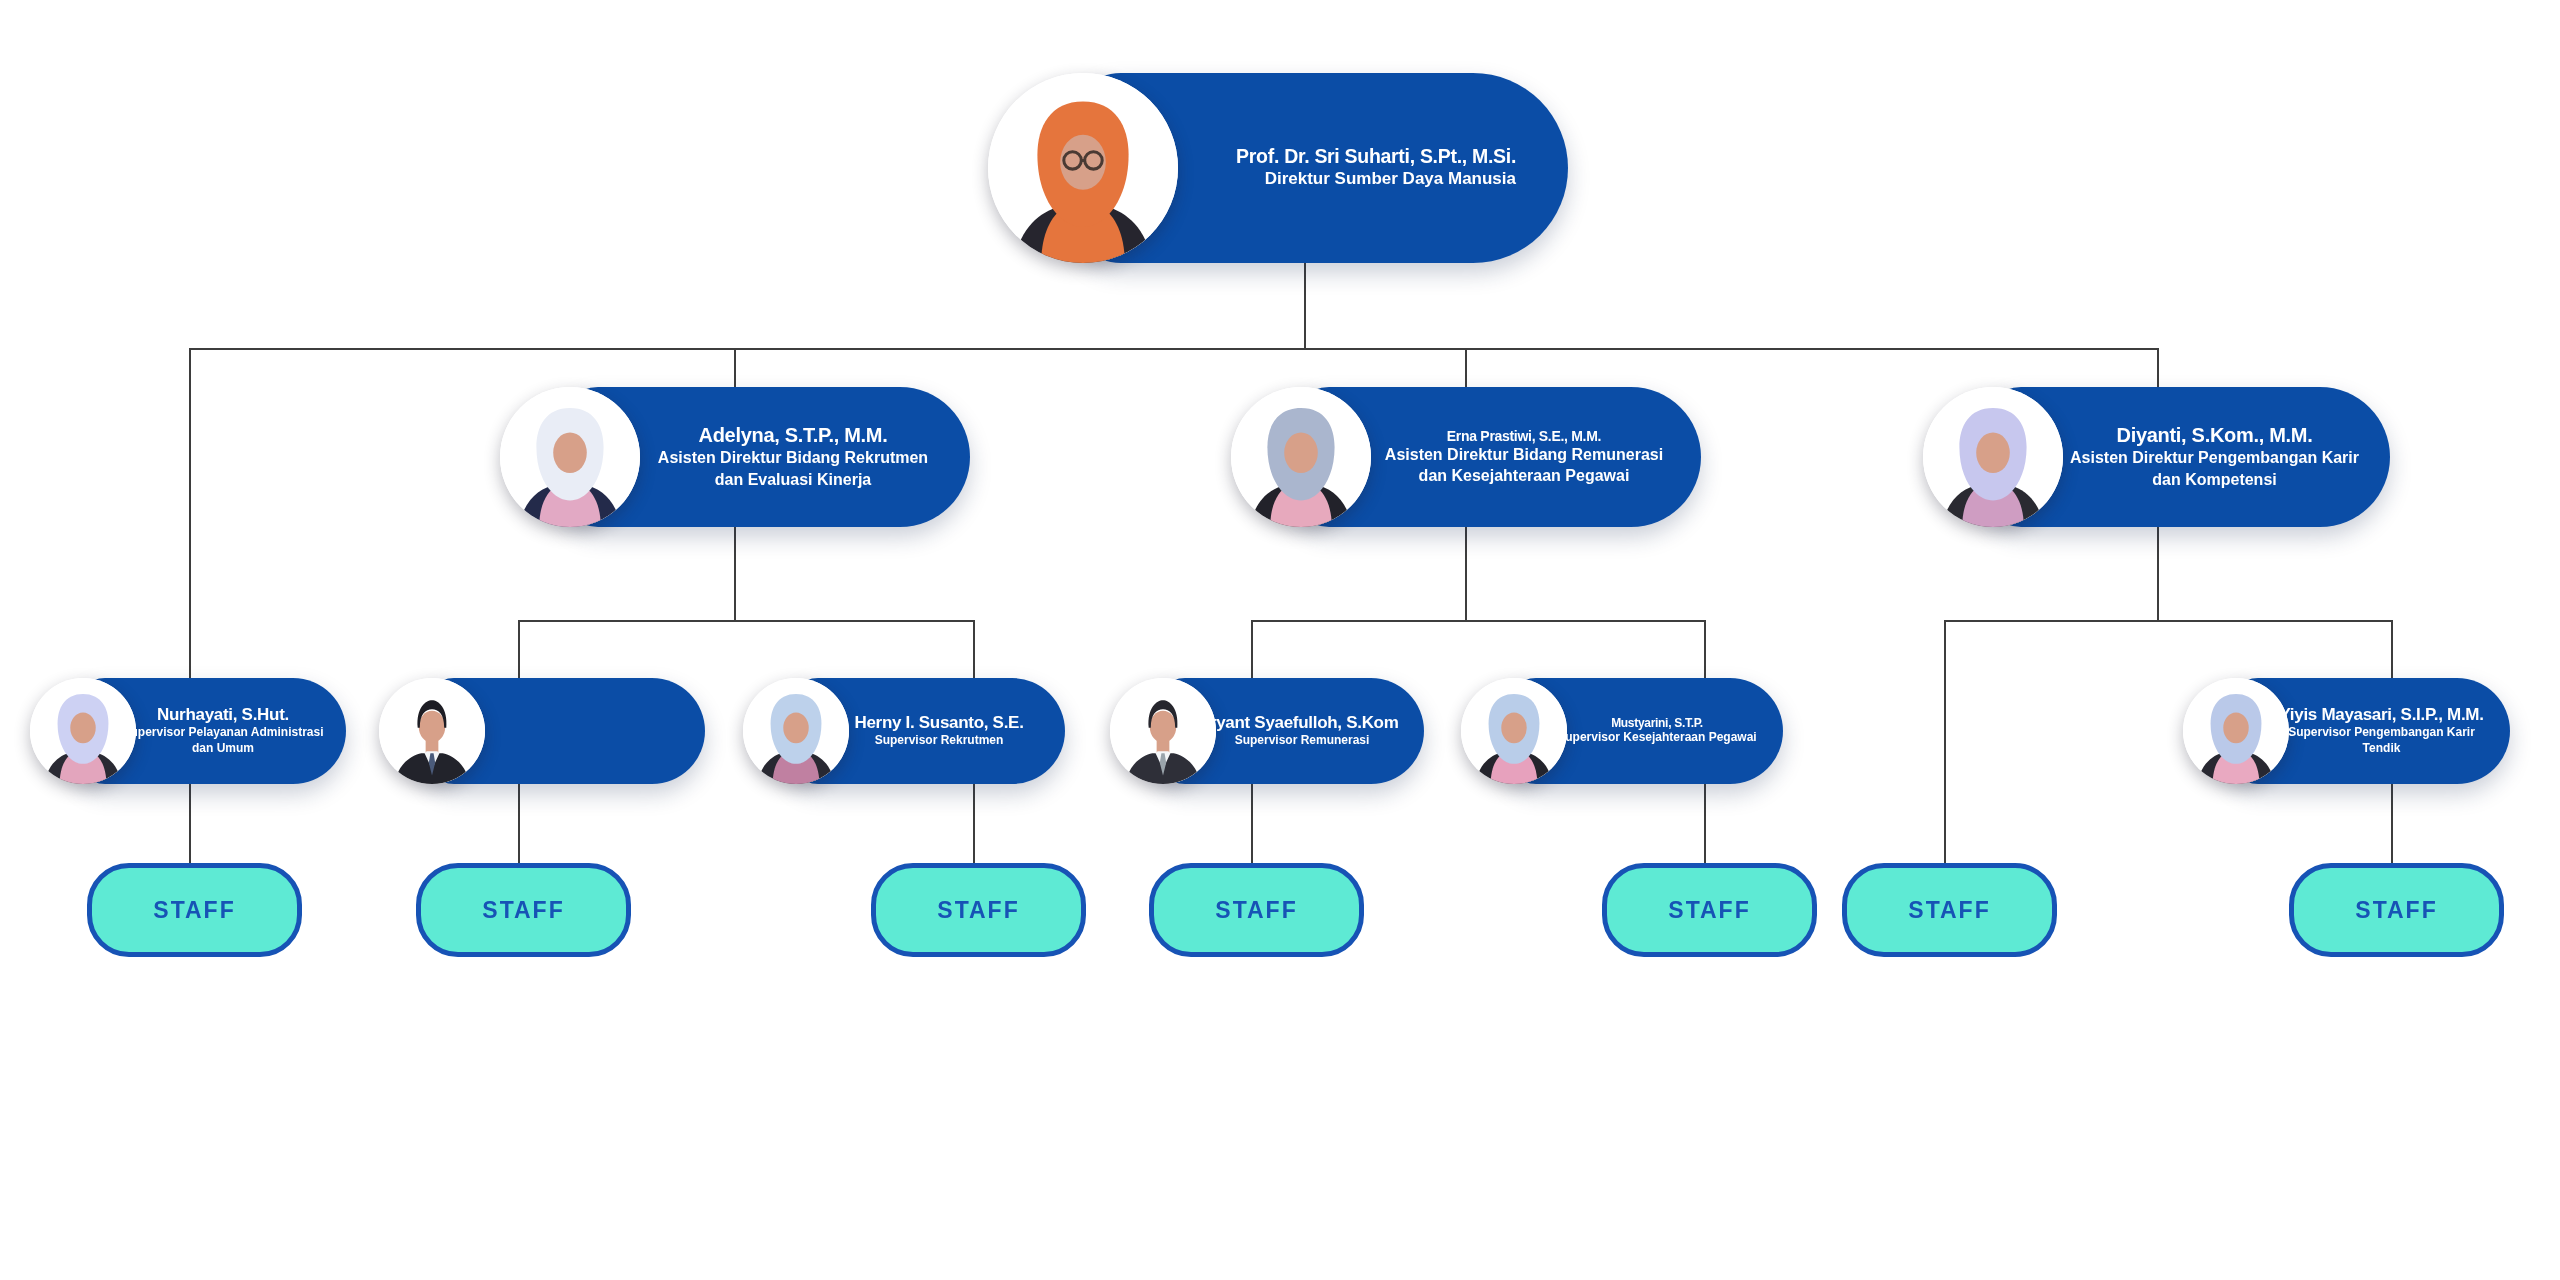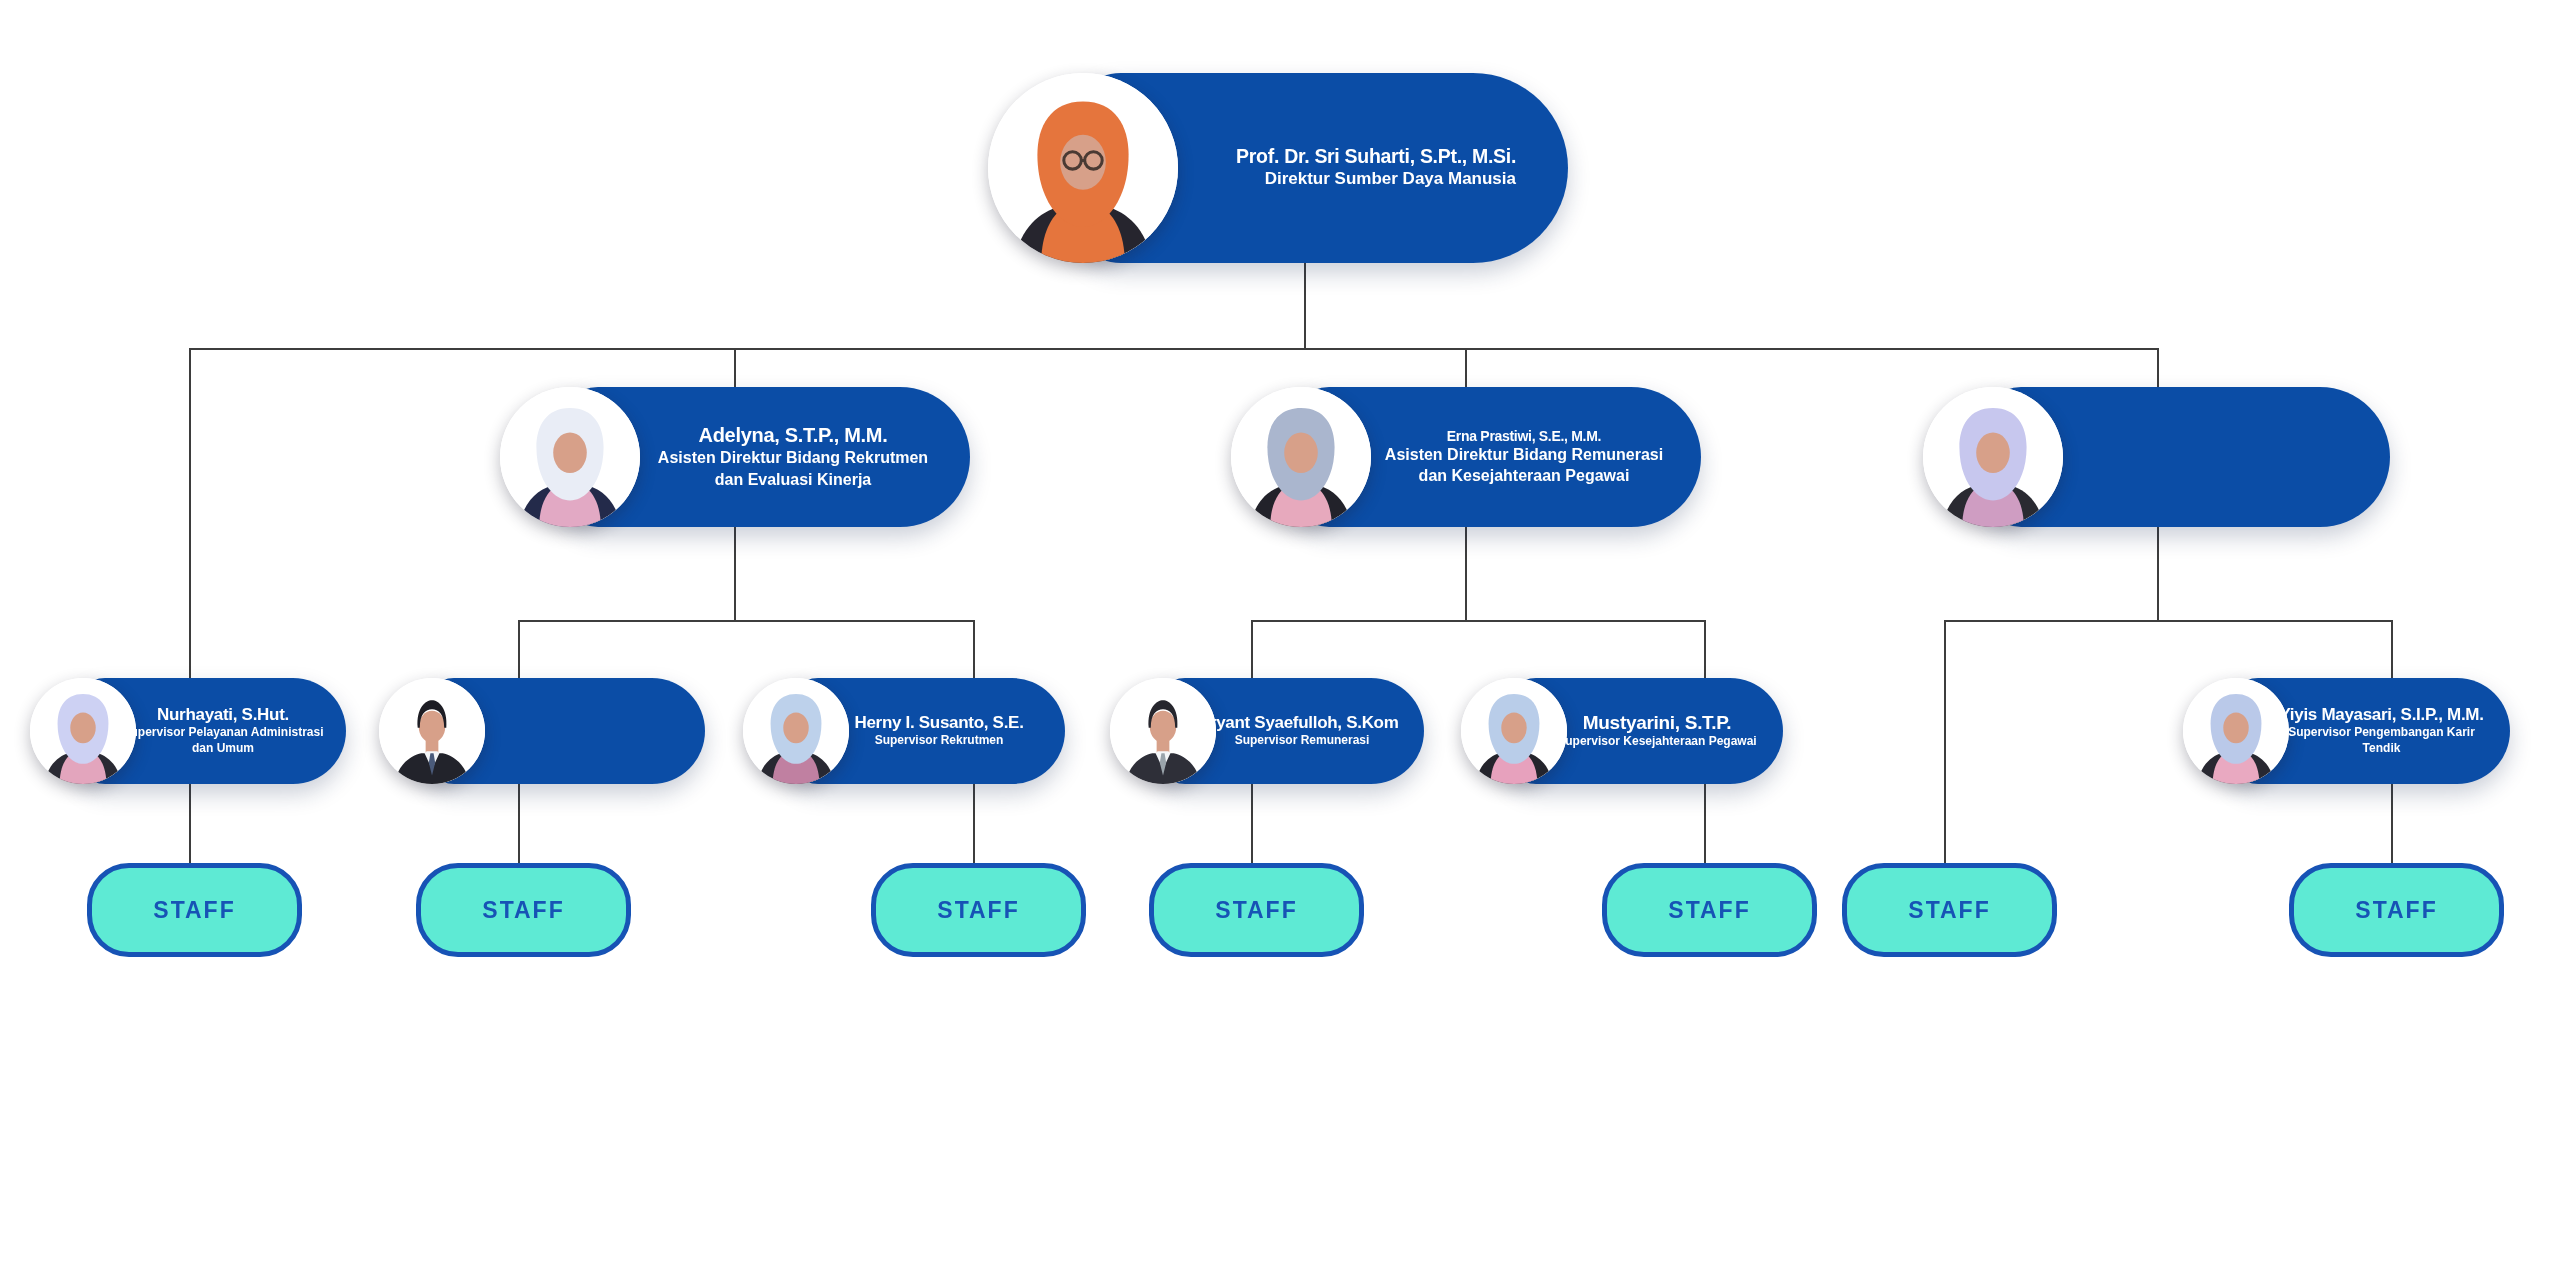--- a/index.html
+++ b/index.html
@@ -100,20 +100,24 @@
     </div>
     <div class="node" style="left: 1923px; top: 387px; width: 467px; height: 140px;">
       <div class="pill" style="left: 59px; background: rgb(11, 77, 166); border-radius: 39px 70px 70px 39px;"></div>
       <div class="photo" style="width: 140px; height: 140px;"><span><svg viewBox="0 0 100 100" xmlns="http://www.w3.org/2000/svg">
             <rect width="100" height="100" fill="#ffffff"></rect>
             <path d="M14,100 C16,81 29,72 39,70 L61,70 C71,72 84,81 86,100 Z" fill="#2a2a31"></path>
             <path d="M28,100 C28,84 34,74 40,71 L60,71 C66,74 72,84 72,100 Z" fill="#cf9dc2"></path>
             <path d="M50,15 C33,15 26,28 26,43 C26,58 31,69 37,75 C41,79 45,81 50,81 C55,81 59,79 63,75 C69,69 74,58 74,43 C74,28 67,15 50,15 Z" fill="#c7c7ee"></path>
             <ellipse cx="50" cy="47" rx="12" ry="14.5" fill="#d7a089"></ellipse>
           </svg></span></div>
+      <div class="ntext" style="left: 146px; right: 30px; align-items: center; text-align: center;">
+        <div class="pname" style="font-size: 20px;">Diyanti, S.Kom., M.M.</div>
+        <div class="prole" style="font-size: 16px;">Asisten Direktur Pengembangan Karir dan Kompetensi</div>
+      </div>
     </div>
     <div class="node" style="left: 30px; top: 678px; width: 316px; height: 106px;">
       <div class="pill" style="left: 45px; background: rgb(11, 77, 166); border-radius: 30px 53px 53px 30px;"></div>
       <div class="photo" style="width: 106px; height: 106px;"><span><svg viewBox="0 0 100 100" xmlns="http://www.w3.org/2000/svg">
             <rect width="100" height="100" fill="#ffffff"></rect>
             <path d="M14,100 C16,81 29,72 39,70 L61,70 C71,72 84,81 86,100 Z" fill="#2a2a33"></path>
             <path d="M28,100 C28,84 34,74 40,71 L60,71 C66,74 72,84 72,100 Z" fill="#e3a5bd"></path>
             <path d="M50,15 C33,15 26,28 26,43 C26,58 31,69 37,75 C41,79 45,81 50,81 C55,81 59,79 63,75 C69,69 74,58 74,43 C74,28 67,15 50,15 Z" fill="#cdd1f3"></path>
             <ellipse cx="50" cy="47" rx="12" ry="14.5" fill="#d7a089"></ellipse>
           </svg></span></div>
@@ -167,21 +171,21 @@
     <div class="node" style="left: 1461px; top: 678px; width: 322px; height: 106px;">
       <div class="pill" style="left: 45px; background: rgb(11, 77, 166); border-radius: 30px 53px 53px 30px;"></div>
       <div class="photo" style="width: 106px; height: 106px;"><span><svg viewBox="0 0 100 100" xmlns="http://www.w3.org/2000/svg">
             <rect width="100" height="100" fill="#ffffff"></rect>
             <path d="M14,100 C16,81 29,72 39,70 L61,70 C71,72 84,81 86,100 Z" fill="#24242c"></path>
             <path d="M28,100 C28,84 34,74 40,71 L60,71 C66,74 72,84 72,100 Z" fill="#e7a1bd"></path>
             <path d="M50,15 C33,15 26,28 26,43 C26,58 31,69 37,75 C41,79 45,81 50,81 C55,81 59,79 63,75 C69,69 74,58 74,43 C74,28 67,15 50,15 Z" fill="#b9cde9"></path>
             <ellipse cx="50" cy="47" rx="12" ry="14.5" fill="#d7a089"></ellipse>
           </svg></span></div>
       <div class="ntext" style="left: 88px; right: 18px; align-items: center; text-align: center;">
-        <div class="pname" style="font-size: 19px;">Mustyarini, S.T.P.</div>
+        <div class="pname" style="font-size: 12px;">Mustyarini, S.T.P.</div>
         <div class="prole" style="font-size: 12px;">Supervisor Kesejahteraan Pegawai</div>
       </div>
     </div>
     <div class="node" style="left: 2183px; top: 678px; width: 327px; height: 106px;">
       <div class="pill" style="left: 45px; background: rgb(11, 77, 166); border-radius: 30px 53px 53px 30px;"></div>
       <div class="photo" style="width: 106px; height: 106px;"><span><svg viewBox="0 0 100 100" xmlns="http://www.w3.org/2000/svg">
             <rect width="100" height="100" fill="#ffffff"></rect>
             <path d="M14,100 C16,81 29,72 39,70 L61,70 C71,72 84,81 86,100 Z" fill="#282831"></path>
             <path d="M28,100 C28,84 34,74 40,71 L60,71 C66,74 72,84 72,100 Z" fill="#e9a9c1"></path>
             <path d="M50,15 C33,15 26,28 26,43 C26,58 31,69 37,75 C41,79 45,81 50,81 C55,81 59,79 63,75 C69,69 74,58 74,43 C74,28 67,15 50,15 Z" fill="#bac9e9"></path>

